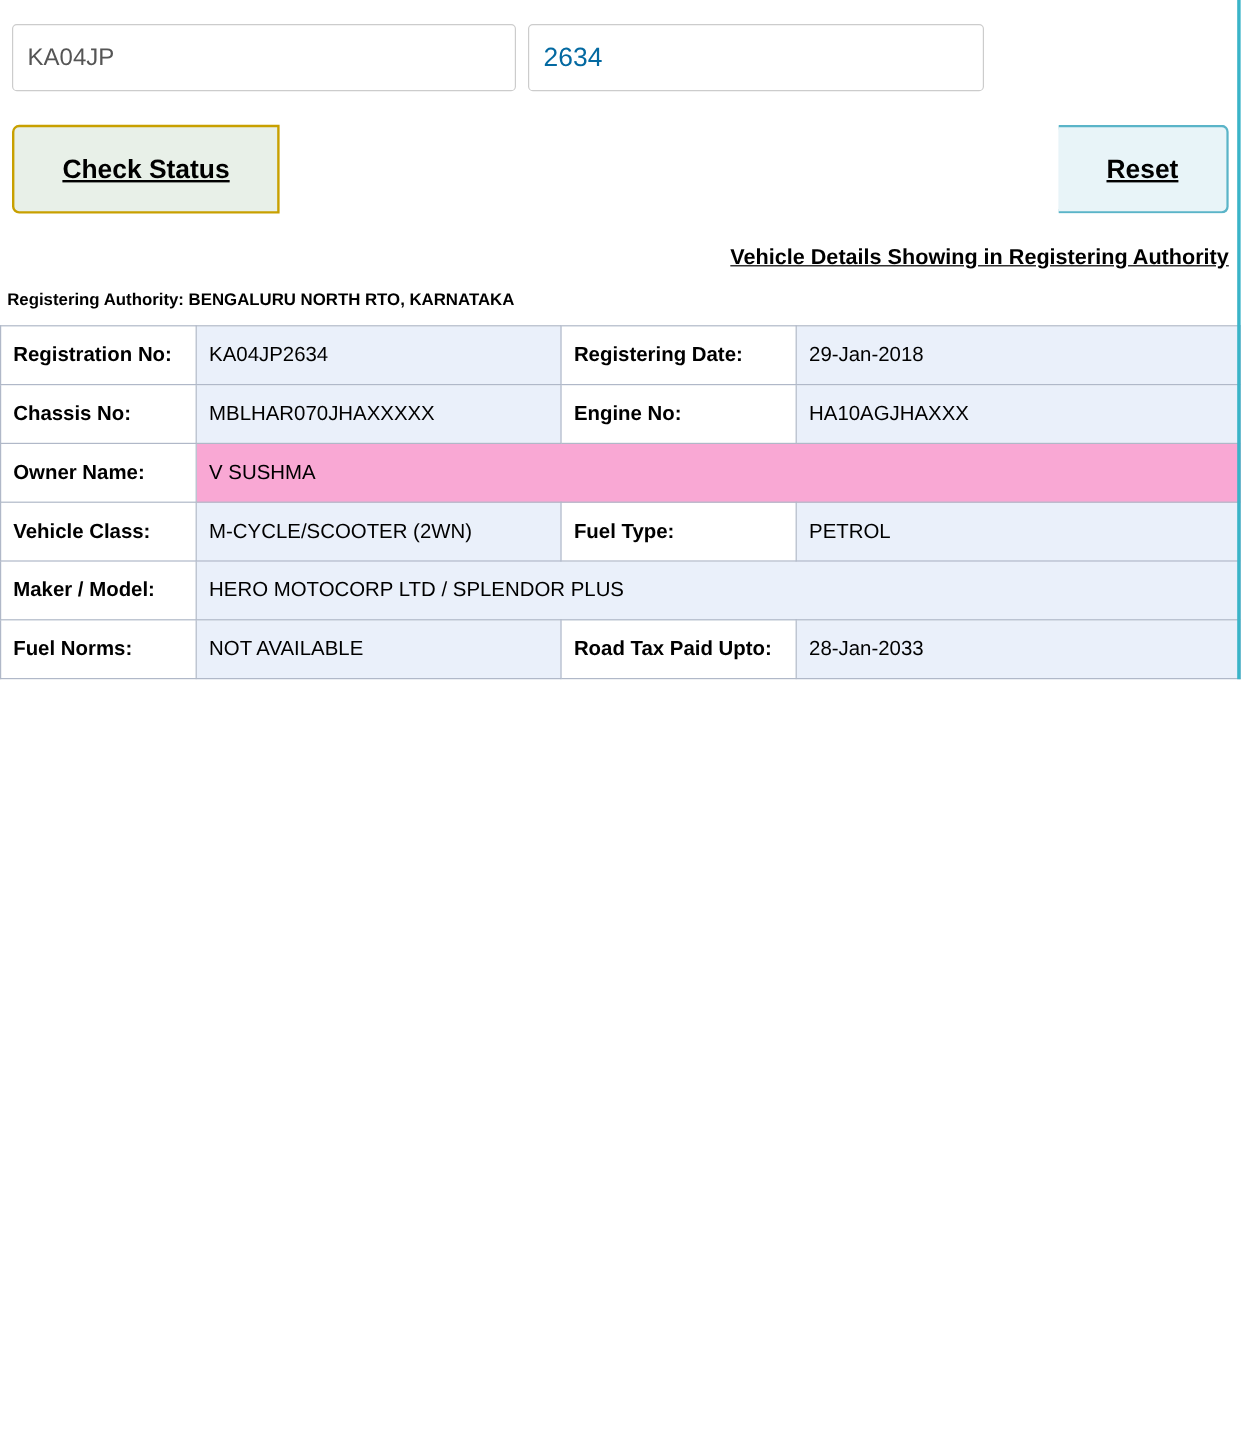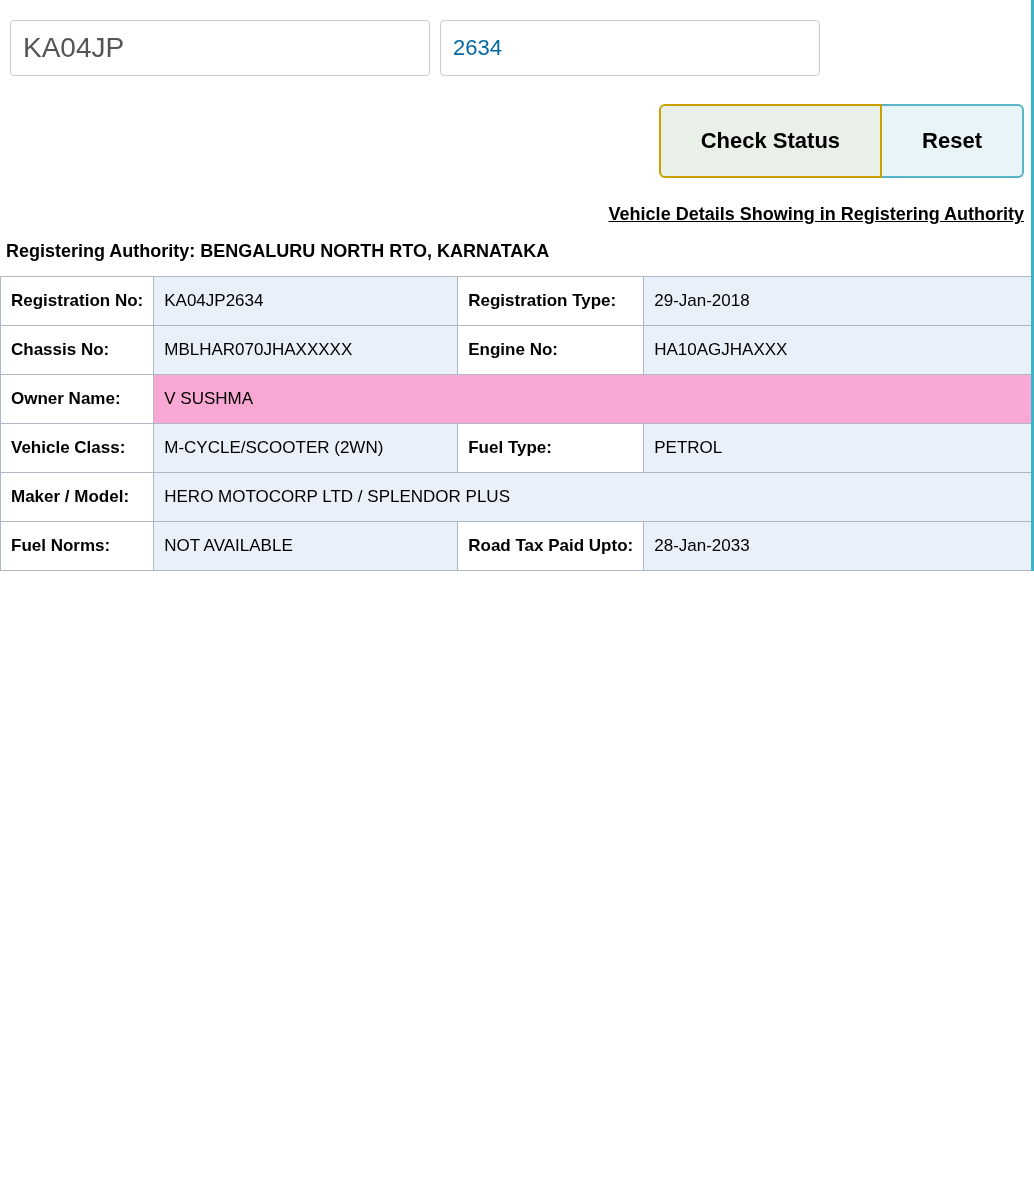--- a/index.html
+++ b/index.html
@@ -22,43 +22,44 @@
       gap: 0;
       padding: 20px 10px 10px 10px;
       border-bottom: none;
     }
 
     .input-reg {
       width: 420px;
       height: 56px;
       border: 1.5px solid #ccc;
       border-radius: 4px;
-      font-size: 28px;
+      font-size: 20px;
       padding: 8px 12px;
       color: #555;
       background: #fff;
     }
 
     .input-num {
       width: 380px;
       height: 56px;
       border: 1.5px solid #ccc;
       border-radius: 4px;
       font-size: 22px;
       padding: 8px 12px;
       color: #0369a1;
       background: #fff;
       margin-left: 10px;
     }
 
     .button-row {
       display: flex;
-      justify-content: flex-end;
+      justify-content: space-between;
       gap: 0;
       padding: 18px 10px 10px 10px;
+      text-decoration: underline;
     }
 
     .btn-check {
       background: #e8f0e8;
       border: 2px solid #c8a000;
       border-radius: 6px 0 0 6px;
       font-size: 22px;
       font-weight: bold;
       padding: 14px 40px;
       cursor: pointer;
@@ -80,35 +81,35 @@
     .section-title {
       text-align: right;
       font-size: 18px;
       font-weight: bold;
       text-decoration: underline;
       padding: 16px 10px 8px 10px;
       color: #000;
     }
 
     .authority-line {
-      font-size: 18px;
+      font-size: 14px;
       font-weight: bold;
       padding: 8px 10px 14px 6px;
       color: #000;
     }
 
     .vehicle-table {
       width: 100%;
       border-collapse: collapse;
       border-top: 1.5px solid #b0b8c8;
     }
 
     .vehicle-table td {
       border: 1.5px solid #b0b8c8;
-      padding: 14px 10px 14px 10px;
+      padding: 14px 20px 14px 10px;
       vertical-align: top;
       font-size: 17px;
     }
 
     .vehicle-table .label-cell {
       font-weight: bold;
       background: #fff;
       white-space: nowrap;
       width: 130px;
       min-width: 110px;
@@ -164,21 +165,21 @@
   <div class="authority-line">
     <span>Registering Authority:</span>
     <span>BENGALURU NORTH RTO, KARNATAKA</span>
   </div>
 
   <table class="vehicle-table">
     <tbody id="table-body">
     <tr>
         <td class="label-cell">Registration No:</td>
         <td class="value-cell">KA04JP2634</td>
-        <td class="label-cell2">Registration Type:</td>
+        <td class="label-cell2">Registering Date:</td>
         <td class="value-cell2">29-Jan-2018</td>
       </tr>
         <tr>
         <td class="label-cell">Chassis No:</td>
         <td class="value-cell">MBLHAR070JHAXXXXX</td>
         <td class="label-cell2">Engine No:</td>
         <td class="value-cell2">HA10AGJHAXXX</td>
       </tr>
         <tr>
         <td class="label-cell">Owner Name:</td>

